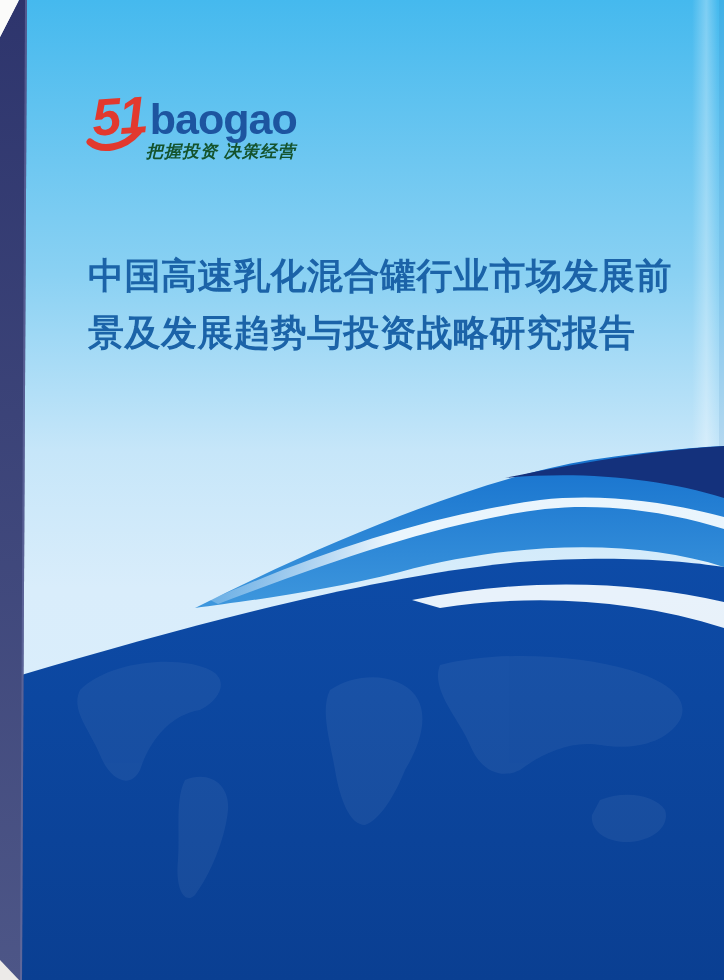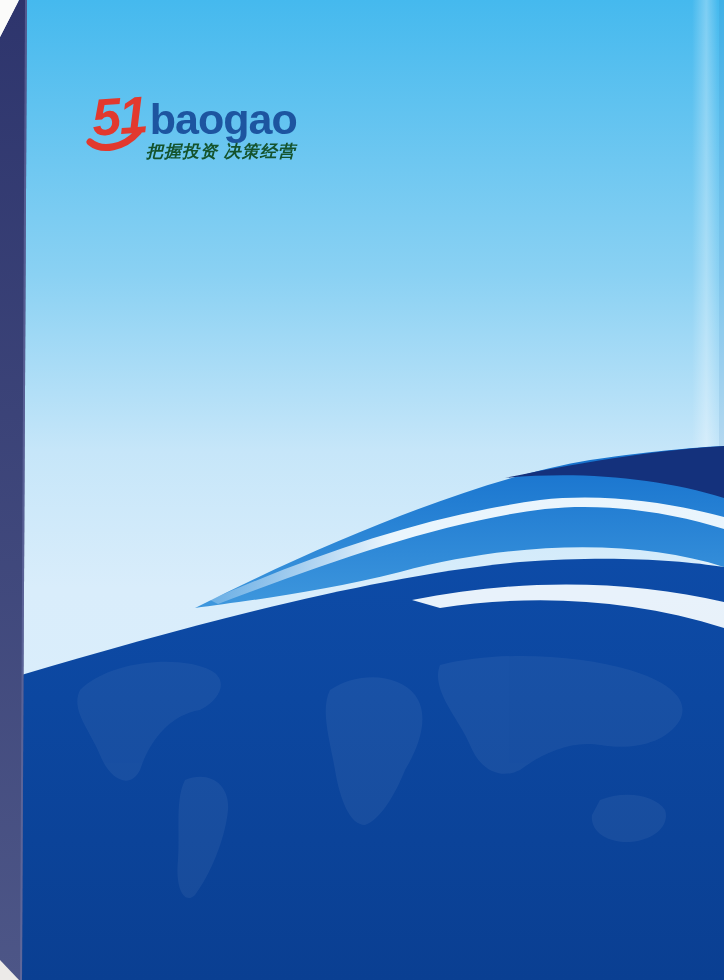--- a/index.html
+++ b/index.html
@@ -110,14 +110,18 @@
 
   <div class="logo-row">
     <span class="logo-prefix">51</span>
     <span class="logo-name">baogao</span>
   </div>
   <svg class="logo-swoosh" width="64" height="34" viewBox="0 0 64 34" aria-hidden="true">
     <path d="M52 6 C38 22 16 26 4 16" fill="none" stroke="#e2392e" stroke-width="7" stroke-linecap="round"></path>
   </svg>
   <div class="tagline">把握投资 决策经营</div>
 
+  <div class="title">
+    <div>中国高速乳化混合罐行业市场发展前</div>
+    <div>景及发展趋势与投资战略研究报告</div>
+  </div>
 
 </div>
 
 </body></html>

